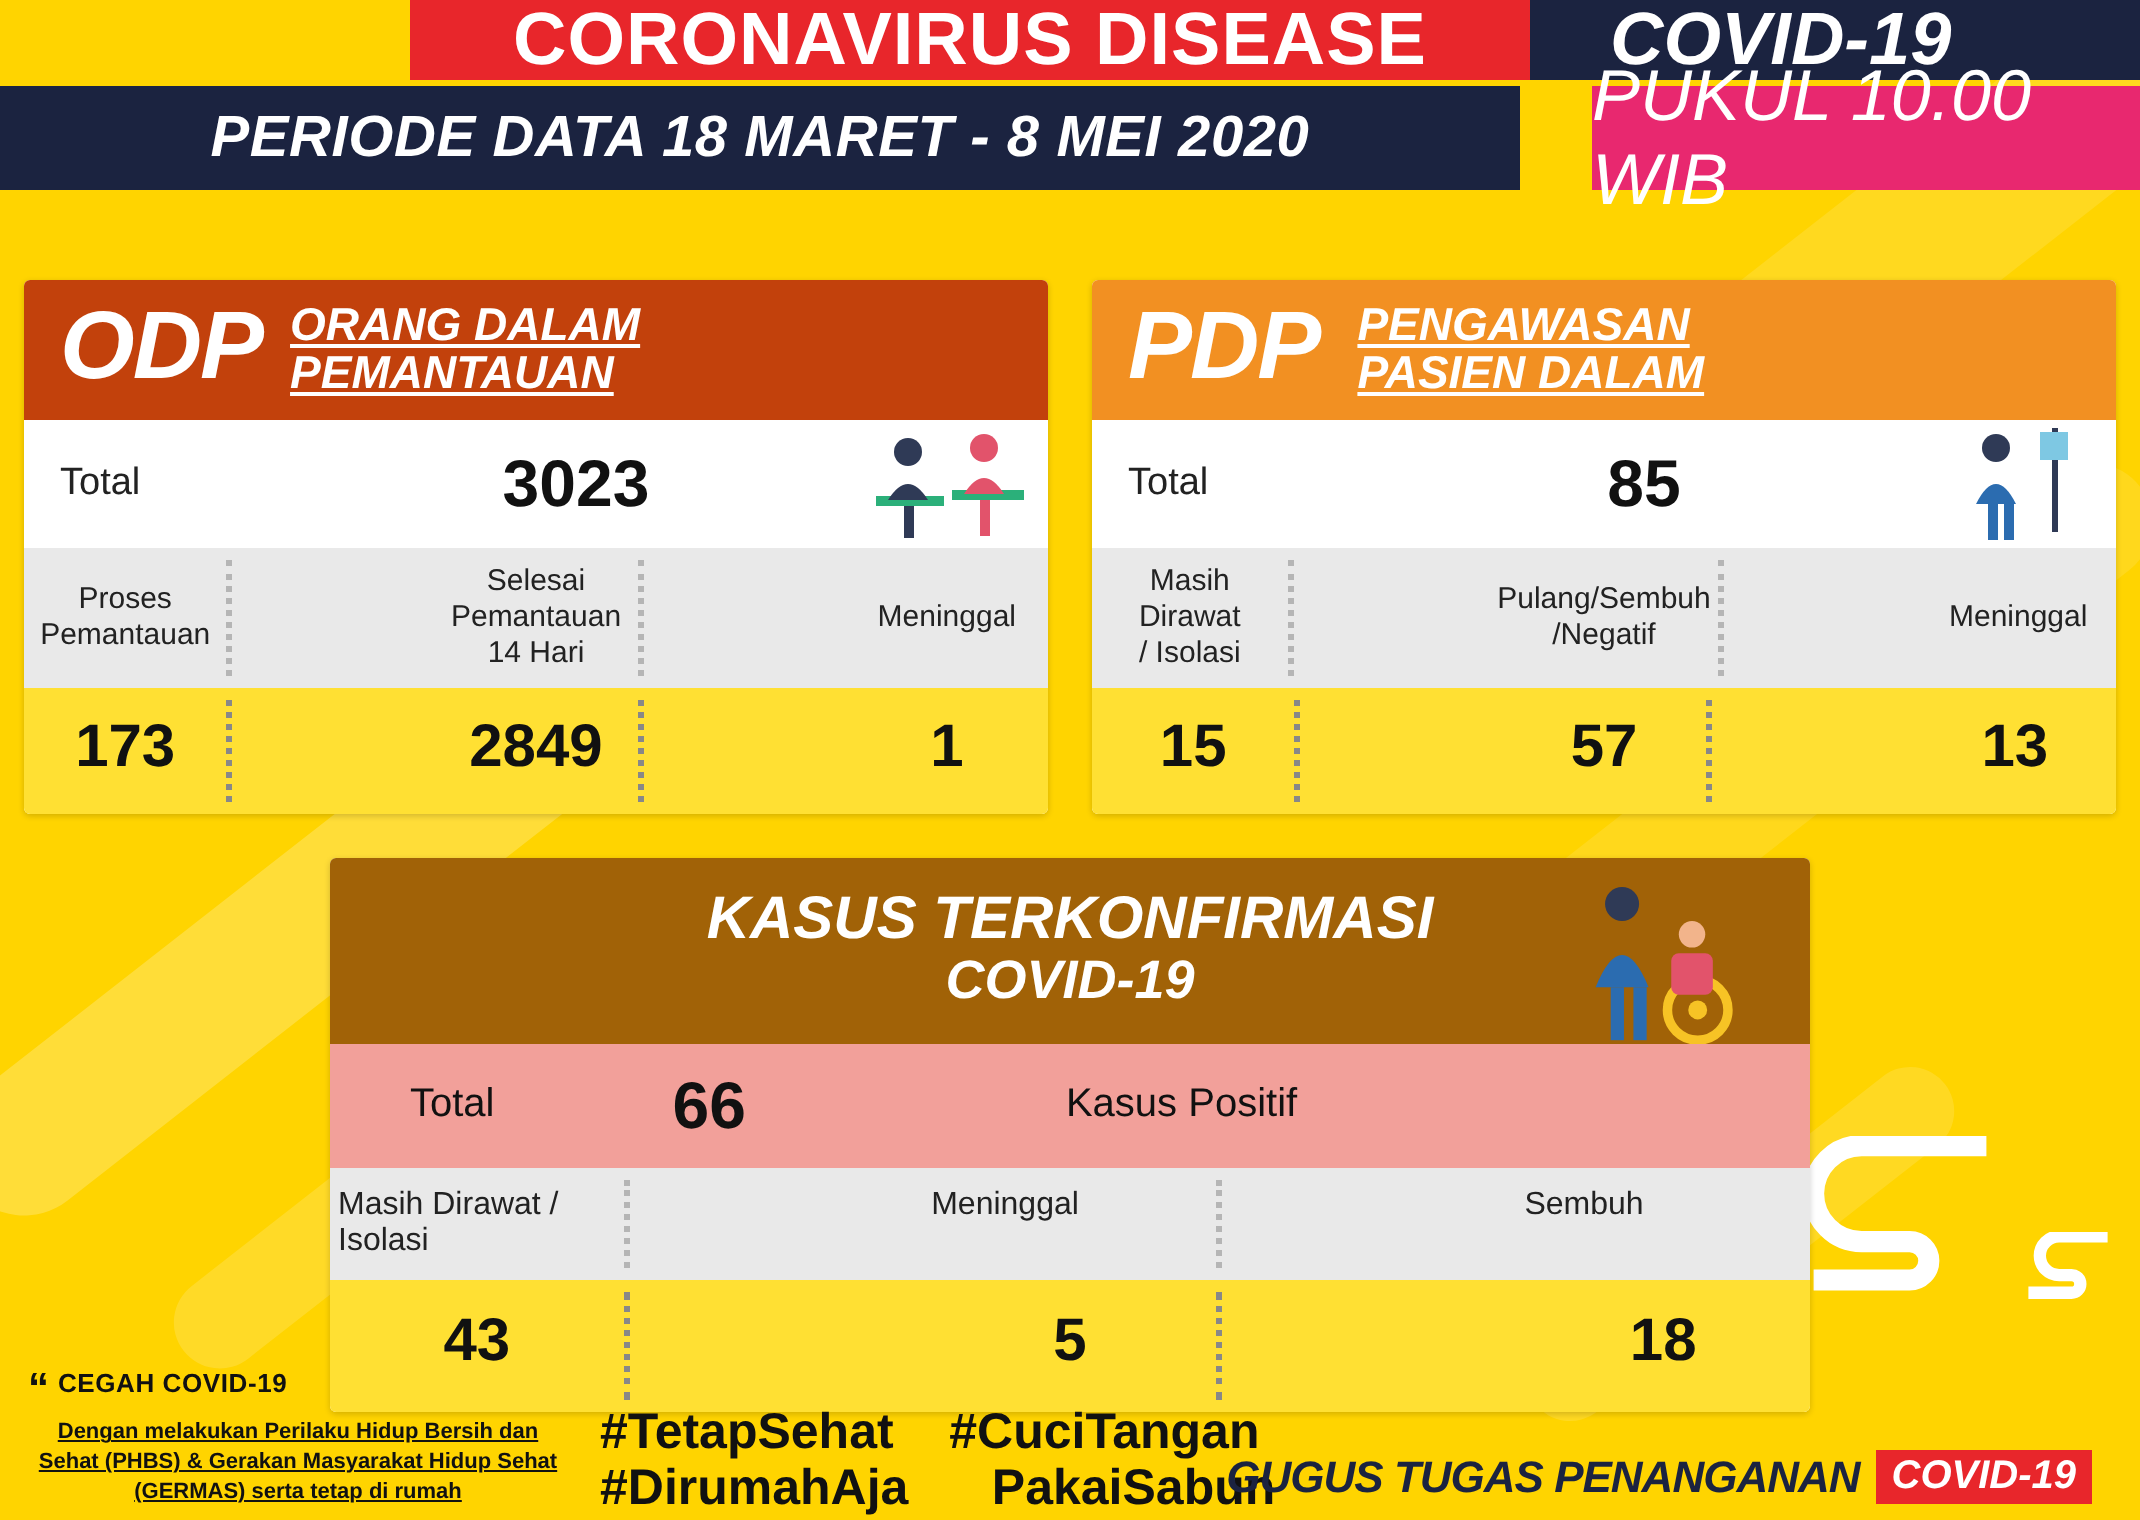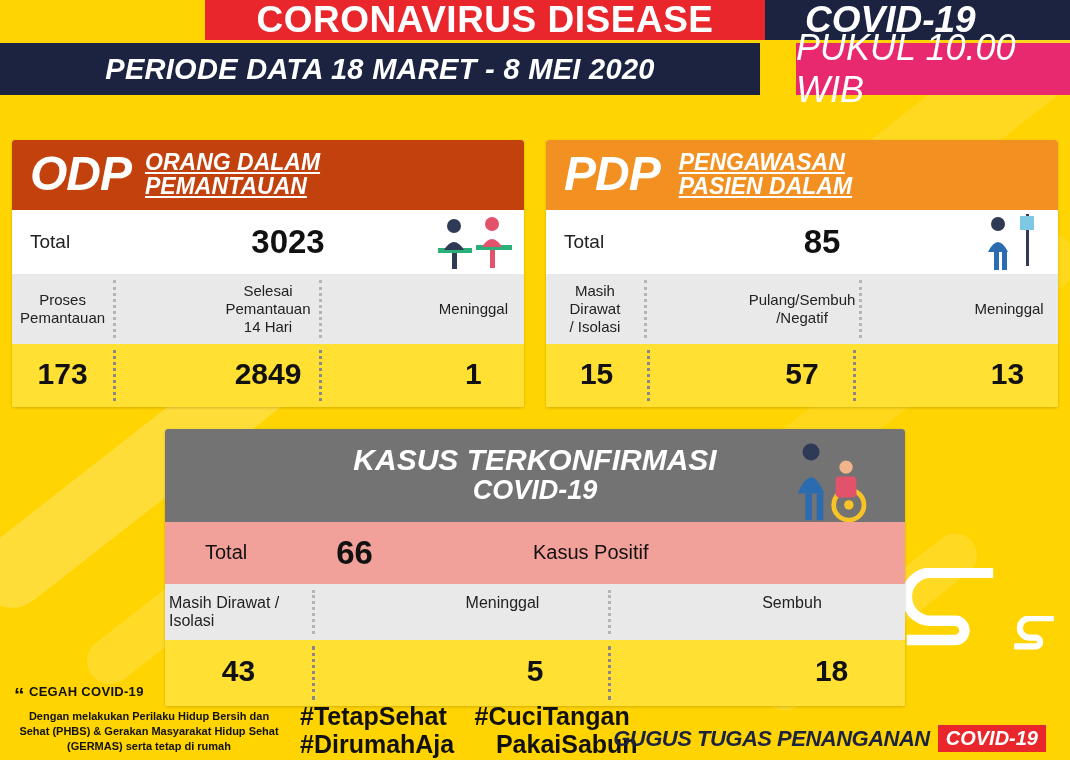--- a/index.html
+++ b/index.html
@@ -89,38 +89,38 @@
   .dotdiv { flex:0 0 0; width:0; border-left:3px dotted #888; margin:6px 0; }
   .dotdiv-light { flex:0 0 0; width:0; border-left:3px dotted #b5b5b5; margin:6px 0; }
 
   
   .icon-box { width:80px; height:62px; position:absolute; right:14px; top:2px; }
 
   
   .big-wrap { display:flex; justify-content:center; margin-top:22px; position:relative; z-index:3;}
   .big-card { width:740px; background:#fff; border-radius:3px; overflow:hidden;
               box-shadow:0 1px 3px rgba(0,0,0,.18); }
-  .big-head { background:#737373; color:#fff; padding:14px 10px 16px; position:relative; }
+  .big-head { background:#a16207; color:#fff; padding:14px 10px 16px; position:relative; }
   .big-head .t1 { font-size:30px; font-weight:bold; font-style:italic; text-align:center; line-height:1.1;}
   .big-head .t2 { font-size:27px; font-weight:bold; font-style:italic; text-align:center; line-height:1.1;}
   .big-total { background:#F2A09A; display:flex; align-items:center; height:62px; padding:0 40px; position:relative;}
   .big-total .lbl { font-size:20px; color:#111; }
   .big-total .num { font-size:33px; font-weight:bold; color:#111; margin-left:89px;}
   .big-total .kp { font-size:20px; color:#111; margin-left:160px;}
   .big-sub-head { display:flex; background:#E9E9E9; }
   .big-sub-head > div { flex:1; padding:10px 4px; font-size:16px; color:#222;}
   .big-sub-val { display:flex; background:#FFE033; }
   .big-sub-val > div { flex:1; text-align:center; padding:14px 4px 18px; font-size:30px; font-weight:bold; color:#111;}
 
   
   .footer { position:absolute; left:0; right:0; bottom:0; height:72px; z-index:4; }
   .foot-left { position:absolute; left:14px; bottom:6px; width:270px; color:#111; }
   .foot-left .quote { font-size:21px; font-weight:bold; line-height:1; }
   .foot-left .ttl { font-size:13px; font-weight:bold; letter-spacing:.3px; display:inline-block; vertical-align:top;}
-  .foot-left p { margin:3px 0 0 0; font-size:11px; line-height:1.35; text-align:center; font-weight:bold;}
+  .foot-left p { margin:3px 0 0 0; font-size:11px; line-height:1.35; text-align:center; font-weight:bold;text-decoration:underline;}
   .hashtags { position:absolute; left:300px; bottom:2px; color:#111;
               font-size:25px; font-weight:bold; line-height:1.12; }
   .gugus { position:absolute; right:24px; bottom:8px; display:flex; align-items:center; gap:8px;}
   .gugus .g-text { font-size:22px; font-weight:bold; font-style:italic; color:#1B2340; letter-spacing:-.5px;}
   .gugus .g-badge { background:#E8262B; color:#fff; font-size:20px; font-weight:bold; font-style:italic;
                     padding:2px 8px; }
   
   .spiral { position:absolute; right:72px; bottom:96px; width:96px; height:96px; }
   .spiral-sm { position:absolute; right:14px; bottom:100px; width:44px; height:44px; }
 </style>

